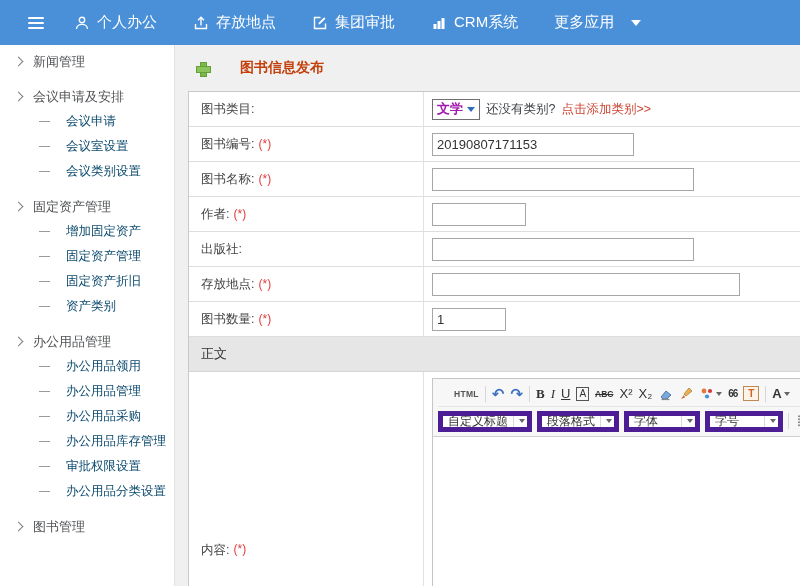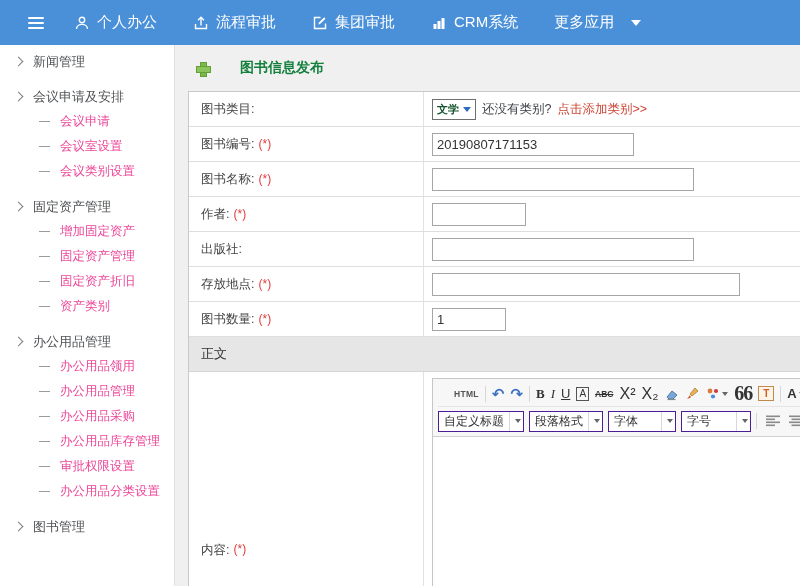--- a/index.html
+++ b/index.html
@@ -14,44 +14,44 @@
   .topnav { display:flex; align-items:center; margin-left:30px; gap:36px; font-size:15px; }
   .nav-item { display:flex; align-items:center; gap:7px; cursor:pointer; white-space:nowrap; }
   .nav-item svg { display:block; }
   .nav-caret { width:0; height:0; border-left:5px solid transparent; border-right:5px solid transparent; border-top:6px solid #fff; margin-left:10px; }
 
   
   .sidebar { position:absolute; top:45px; left:0; width:175px; height:541px; background:#fff; border-right:1px solid #e2e2e2; overflow:hidden; }
   .side-item { display:flex; align-items:center; cursor:pointer; }
   .side-item.parent { height:25px; margin-top:10px; padding-left:15px; gap:11px; color:#515356; font-size:13px; }
   .side-item.parent.first { margin-top:4px; }
-  .side-item.child { height:25px; padding-left:39px; gap:10px; color:#ec4899; font-size:12.5px; }
+  .side-item.child { height:25px; padding-left:39px; gap:16px; color:#0c4a6e; font-size:12.5px; }
   .chev { width:7px; height:7px; border-top:1.5px solid #7c7e81; border-right:1.5px solid #7c7e81; transform:rotate(45deg); flex:none; }
   .dash { width:11px; border-top:1px solid #9a9a9a; flex:none; }
 
   
   .main { position:absolute; top:45px; left:175px; width:625px; height:541px; background:#f0f0f0; overflow:hidden; }
   .page-title { display:flex; align-items:center; gap:7px; margin:13px 0 0 21px; height:20px; }
   .plus-icon { position:relative; width:13px; height:13px; flex:none; }
   .plus-icon::before { content:""; position:absolute; left:4px; top:0; width:5px; height:13px; background:#7cb84c; border:1px solid #63a035; }
   .plus-icon::after { content:""; position:absolute; top:4px; left:0; width:13px; height:5px; background:#8cc45c; border:1px solid #63a035; }
-  .page-title h1 { font-size:14px; font-weight:bold; color:#15803d;padding-left:24px; }
+  .page-title h1 { font-size:14px; font-weight:bold; color:#c2410c;padding-left:24px; }
 
   .ftable { margin:13px 0 0 13px; width:640px; background:#fff; border:1px solid #c9c9c9; }
   .frow { display:flex; align-items:stretch; border-bottom:1px solid #dedede; min-height:35px; }
   .flabel { width:235px; flex:none; display:flex; align-items:center; gap:4px; padding-left:12px; font-size:12.5px; color:#444; border-right:1px solid #e2e2e2; }
   .fvalue { flex:1; display:flex; align-items:center; gap:6px; padding:5px 8px; }
   .req { color:#e23b3b; font-size:12px; }
   .txt { border:1px solid #a6a6a6; height:23px; font-size:13px; padding:0 4px; font-family:inherit; color:#333; }
   .w-no { width:202px; } .w-name { width:262px; } .w-author { width:94px; }
   .w-pub { width:262px; } .w-loc { width:308px; } .w-qty { width:74px; }
   .hint { font-size:12.5px; color:#555; }
 
   .cat-select { display:inline-flex; align-items:center; height:21px; border:1px solid #6f6f6f; background:#fff; cursor:pointer; }
-  .cat-select .val { font-size:11px; font-weight:bold; color:#14532d; padding:0 3px 0 4px; }
+  .cat-select .val { font-size:13px; font-weight:bold; color:#a21caf; padding:0 3px 0 4px; }
   .cat-select .sel-caret { width:0; height:0; border-left:4px solid transparent; border-right:4px solid transparent; border-top:5px solid #2e6cc0; margin:0 4px 0 1px; }
   .note { font-size:12.5px; color:#3c3f45; }
   .red-link { font-size:12.5px; color:#cc4433; text-decoration:none; cursor:pointer; }
 
   .section-row { background:#e6e6e6; border-bottom:1px solid #d5d5d5; height:35px; display:flex; align-items:center; padding-left:12px; font-size:13px; color:#333; }
 
   .content-row { height:270px; border-bottom:none; }
   .content-row .flabel { align-items:flex-start; padding-top:170px; }
   .content-row .fvalue { align-items:flex-start; padding-top:6px; }
 
@@ -61,28 +61,28 @@
   .ed-row1 { display:flex; align-items:center; height:25px; gap:6px; }
   .ed-sep { width:1px; height:16px; background:#d7d7d7; flex:none; }
   .ed-btn { display:flex; align-items:center; justify-content:center; color:#333; cursor:pointer; flex:none; }
   .b-src { font-size:8.5px; font-weight:bold; color:#555; letter-spacing:0.3px;margin-left:16px; }
   .b-undo, .b-redo { font-size:15px; font-weight:bold; color:#3a6fc0; line-height:1; }
   .b-bold { font-size:13px; font-weight:bold; font-family:"Liberation Serif",serif; }
   .b-italic { font-size:13px; font-style:italic; font-family:"Liberation Serif",serif; }
   .b-under { font-size:13px; text-decoration:underline; }
   .b-boxa { font-size:10px; border:1px solid #555; padding:0 2px; line-height:12px; }
   .b-strike { font-size:8.5px; font-weight:bold; text-decoration:line-through; }
-  .b-supsub { font-size:16px; }
-  .b-quote { font-size:20px; font-weight:bold; font-family:Liberation Serif, serif; letter-spacing:-1px; }
+  .b-supsub { font-size:13px; }
+  .b-quote { font-size:10px; font-weight:bold; font-family:Liberation Sans, sans-serif; letter-spacing:-1px; }
   .b-table { width:16px; height:15px; border:1px solid #c08a4e; background:#fdf3e7; font-size:10px; font-weight:bold; color:#d2622a; }
   .b-fontcolor { font-size:13px; font-weight:bold; }
   .mini-caret { width:0; height:0; border-left:3px solid transparent; border-right:3px solid transparent; border-top:4px solid #666; margin-left:2px; }
 
   .ed-row2 { display:flex; align-items:center; height:27px; gap:5px; border-top:1px solid #e5e5e5; padding-top:2px; }
-  .ed-dd { display:flex; align-items:center; height:21px; background:#fff; border:1px solid #4c1d95; cursor:pointer; flex:none; }
+  .ed-dd { display:flex; align-items:center; height:21px; background:#fff; border:5px solid #4c1d95; cursor:pointer; flex:none; }
   .ed-dd .lbl { font-size:12px; color:#333; padding:0 5px; white-space:nowrap; }
   .ed-dd .dd-btn { width:14px; align-self:stretch; border-left:1px solid #d8d8d8; display:flex; align-items:center; justify-content:center; }
   .dd1 .lbl { min-width:62px; } .dd2 .lbl { min-width:54px; } .dd3 .lbl { min-width:52px; } .dd4 .lbl { min-width:54px; }
   .align-icons { display:flex; gap:8px; margin-left:4px; }
   .align-icons svg { display:block; cursor:pointer; }
   .ed-content { height:170px; background:#fff; }
 </style>
 </head>
 <body>
 
@@ -105,21 +105,21 @@
         <span>个人办公</span>
       </div>
       <div class="nav-item">
         <span>
             <svg width="16" height="16" viewBox="0 0 16 16" fill="none" stroke="#fff" stroke-width="1.4">
               <path d="M2.5 9v4.5h11V9"></path>
               <path d="M8 10.5V2.5"></path>
               <path d="M5 5.2L8 2.2l3 3"></path>
             </svg>
           </span>
-        <span>流程审批</span>
+        <span>存放地点</span>
       </div>
       <div class="nav-item">
         <span>
             <svg width="16" height="16" viewBox="0 0 16 16" fill="none" stroke="#fff" stroke-width="1.4">
               <path d="M13.5 8.5v5h-11v-11h6"></path>
               <path d="M6.5 9.5l1.6-0.4 5.4-5.4-1.4-1.4-5.4 5.4-0.2 1.8z" fill="#fff" stroke="none"></path>
             </svg>
           </span>
         <span>集团审批</span>
       </div>

